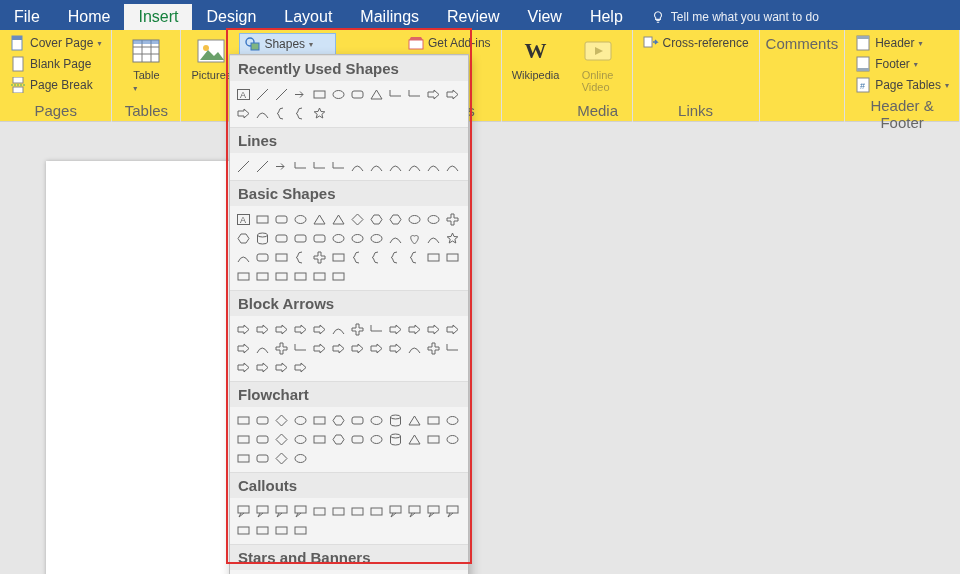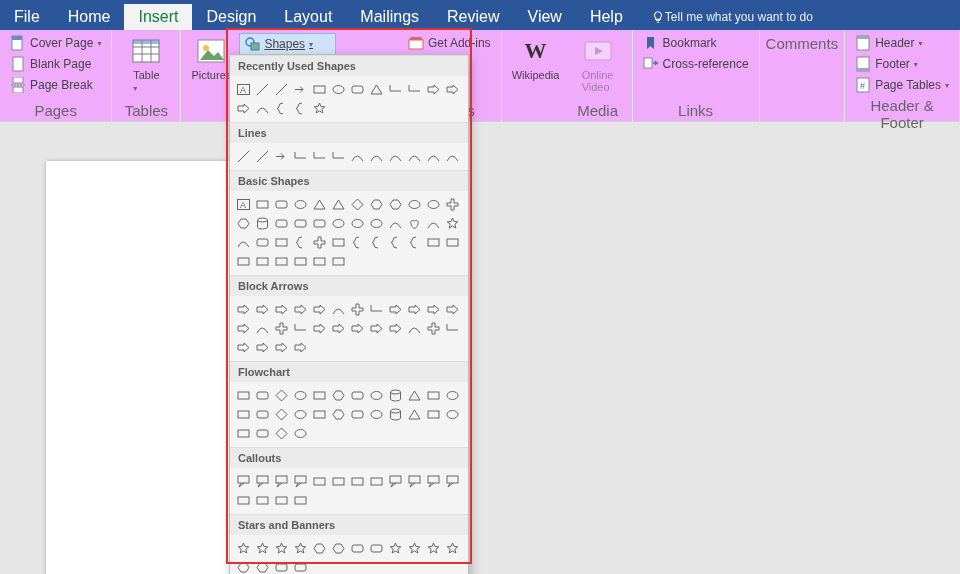--- a/index.html
+++ b/index.html
@@ -1,37 +1,37 @@
 <!DOCTYPE html>
 <html><head>
 <meta charset="utf-8">
 <style>
   * { box-sizing: border-box; margin: 0; padding: 0; font-family: "Segoe UI", Tahoma, sans-serif; }
   body { width: 960px; height: 574px; background: #e6e6e6; overflow: hidden; font-size: 12px; color: #444; }
   .titlebar { height: 4px; background: #2b579a; }
   .tabs { display: flex; align-items: center; background: #2b579a; height: 26px; color: #fff; }
   .tab { padding: 0 14px; height: 26px; line-height: 26px; font-size: 16px; cursor: pointer; }
   .tab.active { background: #f3f3f3; color: #15803d; }
-  .tell { display: flex; align-items: center; padding-left: 14px; opacity: .9;}
-  .ribbon { background: #f0abfc; height: 92px; border-bottom: 1px solid #d0d0d0; display: flex; position: relative; }
+  .tell { display: flex; align-items: center; gap: 6px; padding-left: 14px; opacity: .9;}
+  .ribbon { background: #fde047; height: 92px; border-bottom: 1px solid #d0d0d0; display: flex; position: relative; }
   .group { display: flex; flex-direction: column; height: 92px; padding: 3px 6px 0; border-right: 1px solid #e0e0e0; }
   .group-body { flex: 1; display: flex; gap: 4px; }
   .group-label { text-align: center; font-size: 15px; color: #666; padding: 2px 0 3px; }
   .vstack { display: flex; flex-direction: column; gap: 1px; }
   .btnrow { display: flex; align-items: center; gap: 4px; height: 20px; padding: 0 4px; cursor: pointer; white-space: nowrap; }
   .bigbtn { display: flex; flex-direction: column; align-items: center; justify-content: flex-start; width: 56px; cursor: pointer; padding-top: 2px; gap: 2px;}
   .bigbtn .icn { width: 32px; height: 32px; display:flex; align-items:center; justify-content:center;}
   .bigbtn span.lbl { font-size: 11px; color: #444; text-align: left; line-height: 12px; }
   .caret { font-size: 8px; color: #666; }
   .icn svg { display:block; }
   .disabled { opacity: .45; }
   
   .shapes-dd { position: absolute; left: 229px; top: 24px; width: 240px; background: #f4f4f4; border: 1px solid #bcbcbc; box-shadow: 2px 4px 10px rgba(0,0,0,.25); z-index: 10; }
-  .shapes-btn-hl { background:#cfe3f7; border:1px solid #8bb8e8;text-decoration:underline; }
-  .dd-section-h { background: #eaeaea; font-weight: 600; color: #5c5c5c; padding: 4px 8px; font-size: 11px; border-top:1px solid #ddd;}
+  .shapes-btn-hl { background:#cfe3f7; border:1px solid #8bb8e8; }
+  .dd-section-h { background: #eaeaea; font-weight: 600; color: #5c5c5c; padding: 4px 8px; font-size: 15px; border-top:1px solid #ddd;}
   .dd-grid { display: flex; flex-wrap: wrap; padding: 4px 4px; gap: 0; }
   .shape { width: 19px; height: 19px; display:flex; align-items:center; justify-content:center; color:#5a5a5a; cursor:pointer; }
   .shape svg { width: 15px; height: 15px; }
   .redbox { position:absolute; left:226px; top:-2px; width:246px; height:536px; border:2px solid #e03030; pointer-events:none; z-index:20;}
   .doc { position:absolute; left:46px; top:131px; width:224px; height:443px; background:#fff; box-shadow: 0 0 4px rgba(0,0,0,.25);}
 </style>
 </head>
 <body>
 
 <div class="titlebar"></div>
@@ -184,26 +184,20 @@
     </div>
       </div>
     <div class="group-label">Media</div>
   </div>
 
   <div class="group">
     <div class="group-body">
         <div class="vstack">
       <div class="btnrow">
         <svg width="16" height="16">
-              <path d="M4 2h7v12l-3.5-3L4 14z" fill="#39699e"></path>
-            </svg>
-        <span>Bookmark</span>
-      </div>
-      <div class="btnrow">
-        <svg width="16" height="16">
               <rect x="1" y="2" width="8" height="10" fill="#fff" stroke="#888"></rect>
               <path d="M10 7h4l-2-2m2 2-2 2" fill="none" stroke="#4a76b8" stroke-width="1.4"></path>
             </svg>
         <span>Cross-reference</span>
       </div>
     </div>
       </div>
     <div class="group-label">Links</div>
   </div>
 

